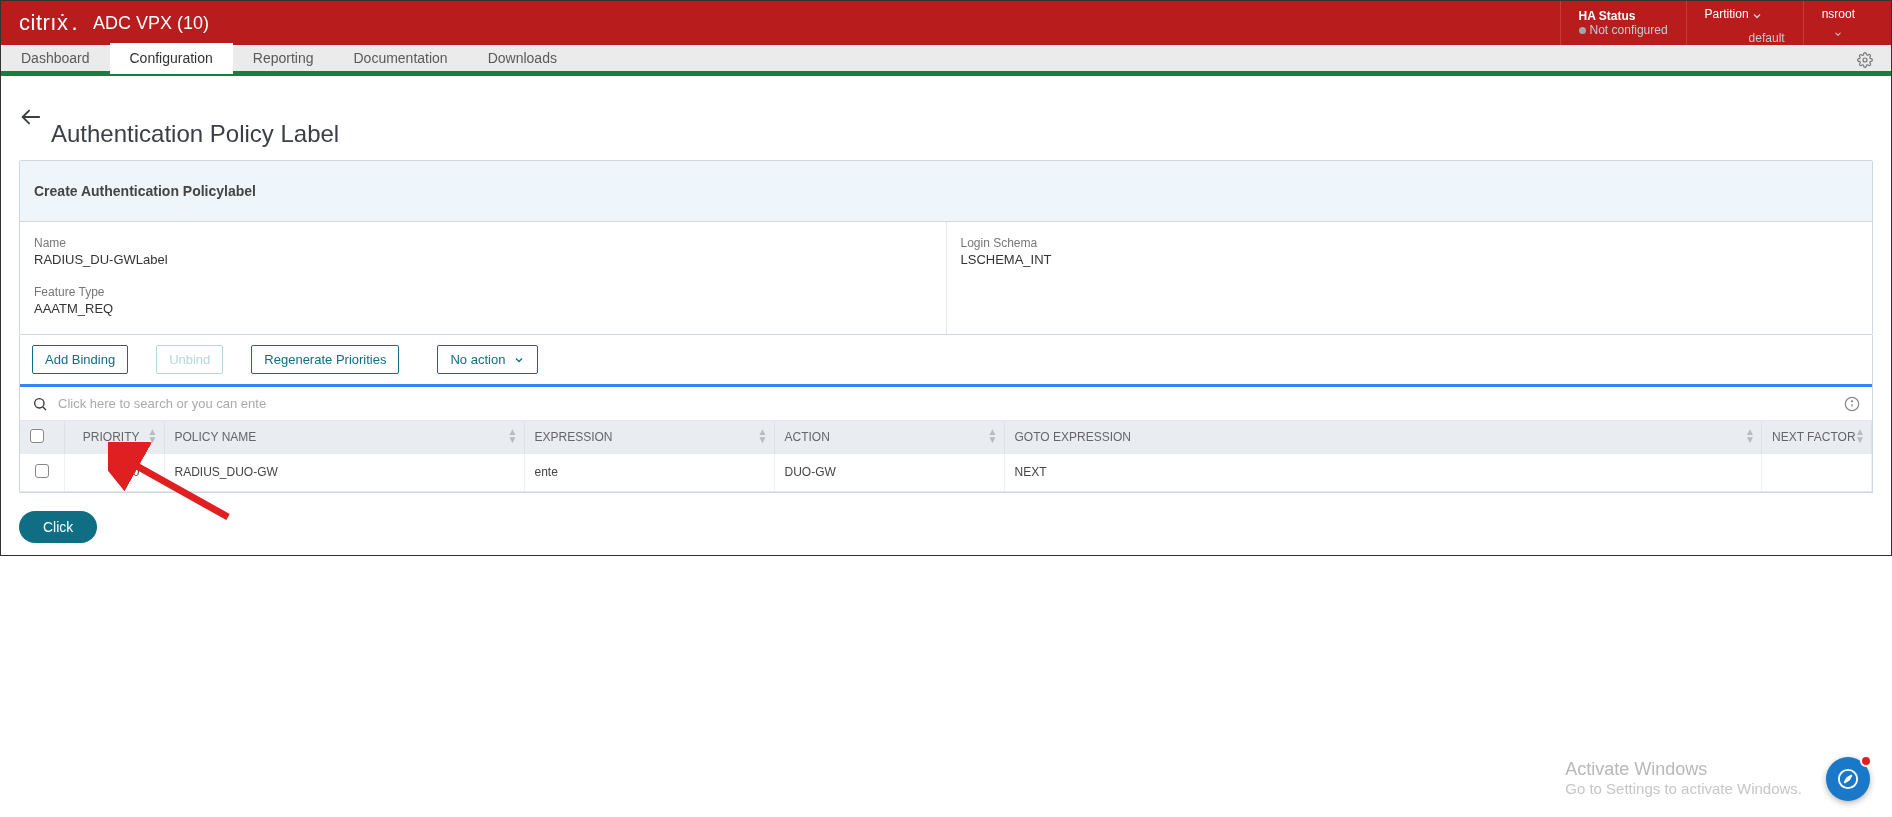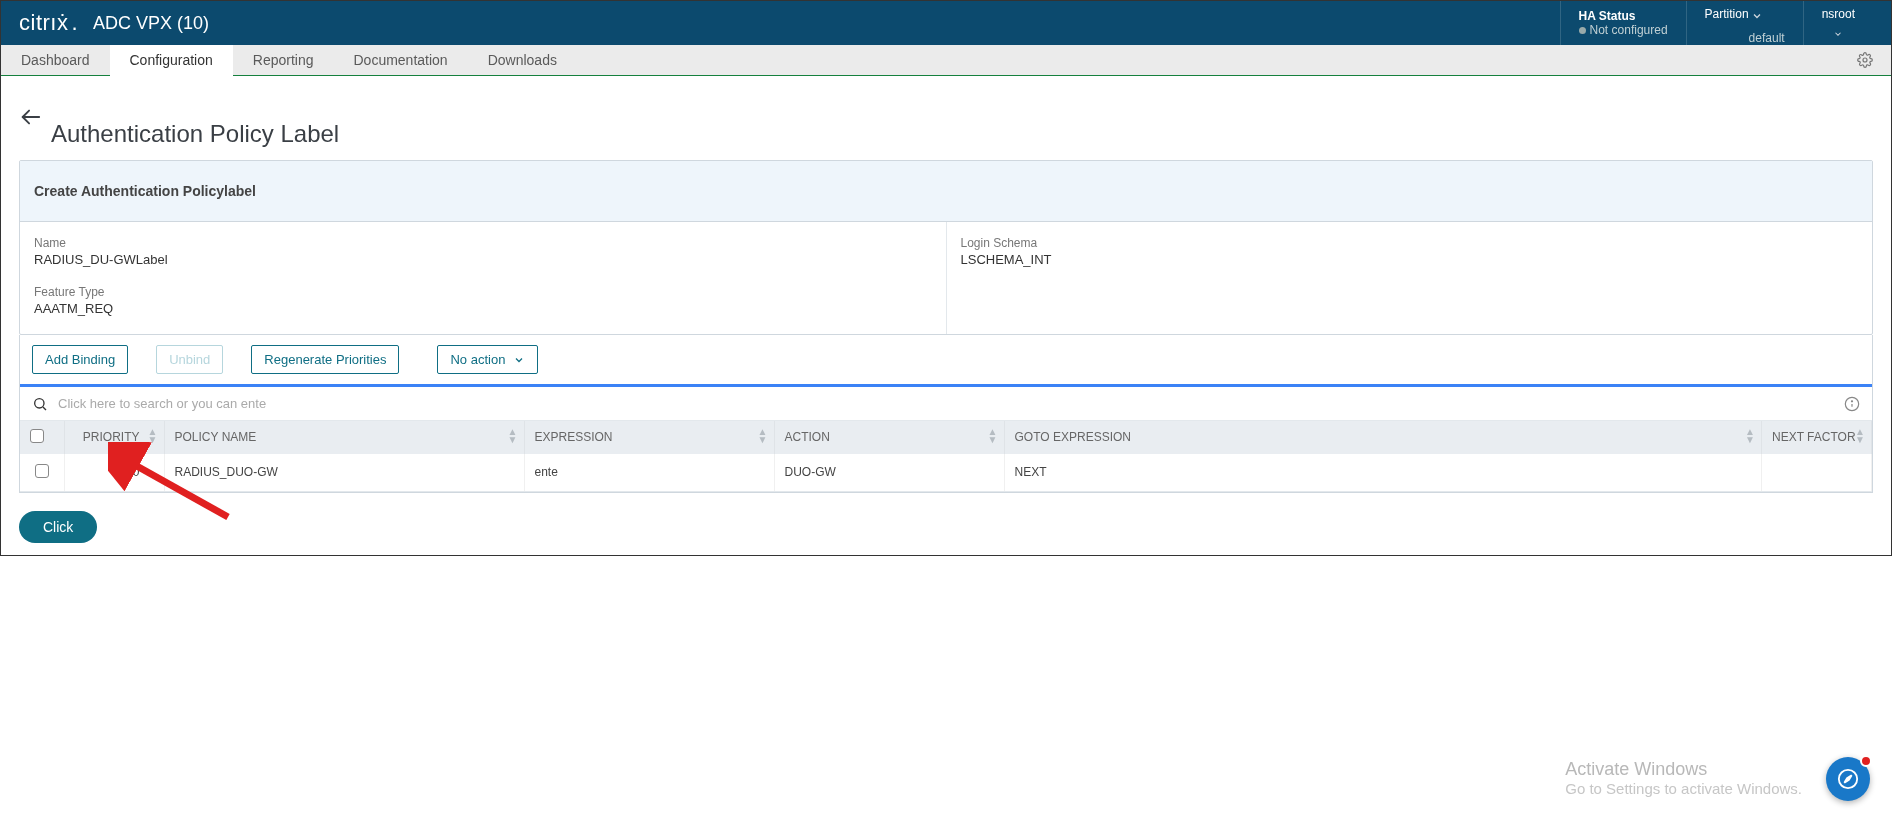--- a/index.html
+++ b/index.html
@@ -1,37 +1,37 @@
 <!DOCTYPE html>
 <html><head>
 <meta charset="utf-8">
 <style>
   * { box-sizing: border-box; margin: 0; padding: 0; font-family: -apple-system, BlinkMacSystemFont, "Segoe UI", sans-serif; }
   body { background: #fff; color: #333; width: 1892px; font-size: 13px; border: 1px solid #333; }
   
   
-  .top-header { background: #0c4a6e; color: #fff; display: flex; align-items: center; height: 44px; padding: 8px 18px; justify-content: space-between; }
+  .top-header { background: #b91c1c; color: #fff; display: flex; align-items: center; height: 44px; padding: 8px 18px; justify-content: space-between; }
   .header-left { display: flex; align-items: center; gap: 18px; }
   .citrix-logo { font-size: 22px; font-weight: 300; letter-spacing: 0.5px; position: relative; }
   .citrix-logo::after { content: "."; position: relative; left: 3px; }
   .product-name { font-size: 18px; font-weight: 400; color: #fff; }
   .header-right { display: flex; align-items: stretch; height: 44px; }
   .header-block { padding: 6px 18px; border-left: 1px solid rgba(255,255,255,0.15); display: flex; flex-direction: column; justify-content: center; font-size: 12px; }
   .ha-title { font-weight: 600; color: #fff; }
   .ha-status { color: #c0d0d4; display: flex; align-items: center; gap: 4px; }
   .status-dot { display: inline-block; width: 7px; height: 7px; border-radius: 50%; background: #9aa; }
   .partition-block { display: flex; flex-direction: row; position: relative; }
   .partition-title { color: #fff; font-weight: 400; }
   .partition-value { color: #c0d0d4; margin-top: 24px; }
   .chevron-after { position: relative; }
   .chevron-after svg { position: absolute; right: -14px; top: 3px; }
   .user-block { display: flex; align-items: center; gap: 8px; color: #fff; }
 
   
-  .tab-bar { background: #ebebeb; display: flex; align-items: center; height: 31px; border-bottom: 1px solid #15803d; position: relative; }
+  .tab-bar { background: #ebebeb; display: flex; align-items: center; height: 31px; border-bottom: 5px solid #15803d; position: relative; }
   .tab { padding: 0 20px; height: 31px; display: flex; align-items: center; color: #5a5a5a; font-size: 14px; cursor: pointer; }
   .tab.active { background: #fff; color: #333; }
   .tab-bar .gear { position: absolute; right: 18px; top: 6px; color: #777; cursor: pointer; }
 
   
   .page-body { padding: 12px 18px; }
   .page-title-row { display: flex; align-items: center; gap: 10px; margin-bottom: 12px; }
   .back-arrow { color: #3a3f45; cursor: pointer; }
   .page-title { font-size: 24px; font-weight: 400; color: #3a3f45; margin-top: 32px; }
 

